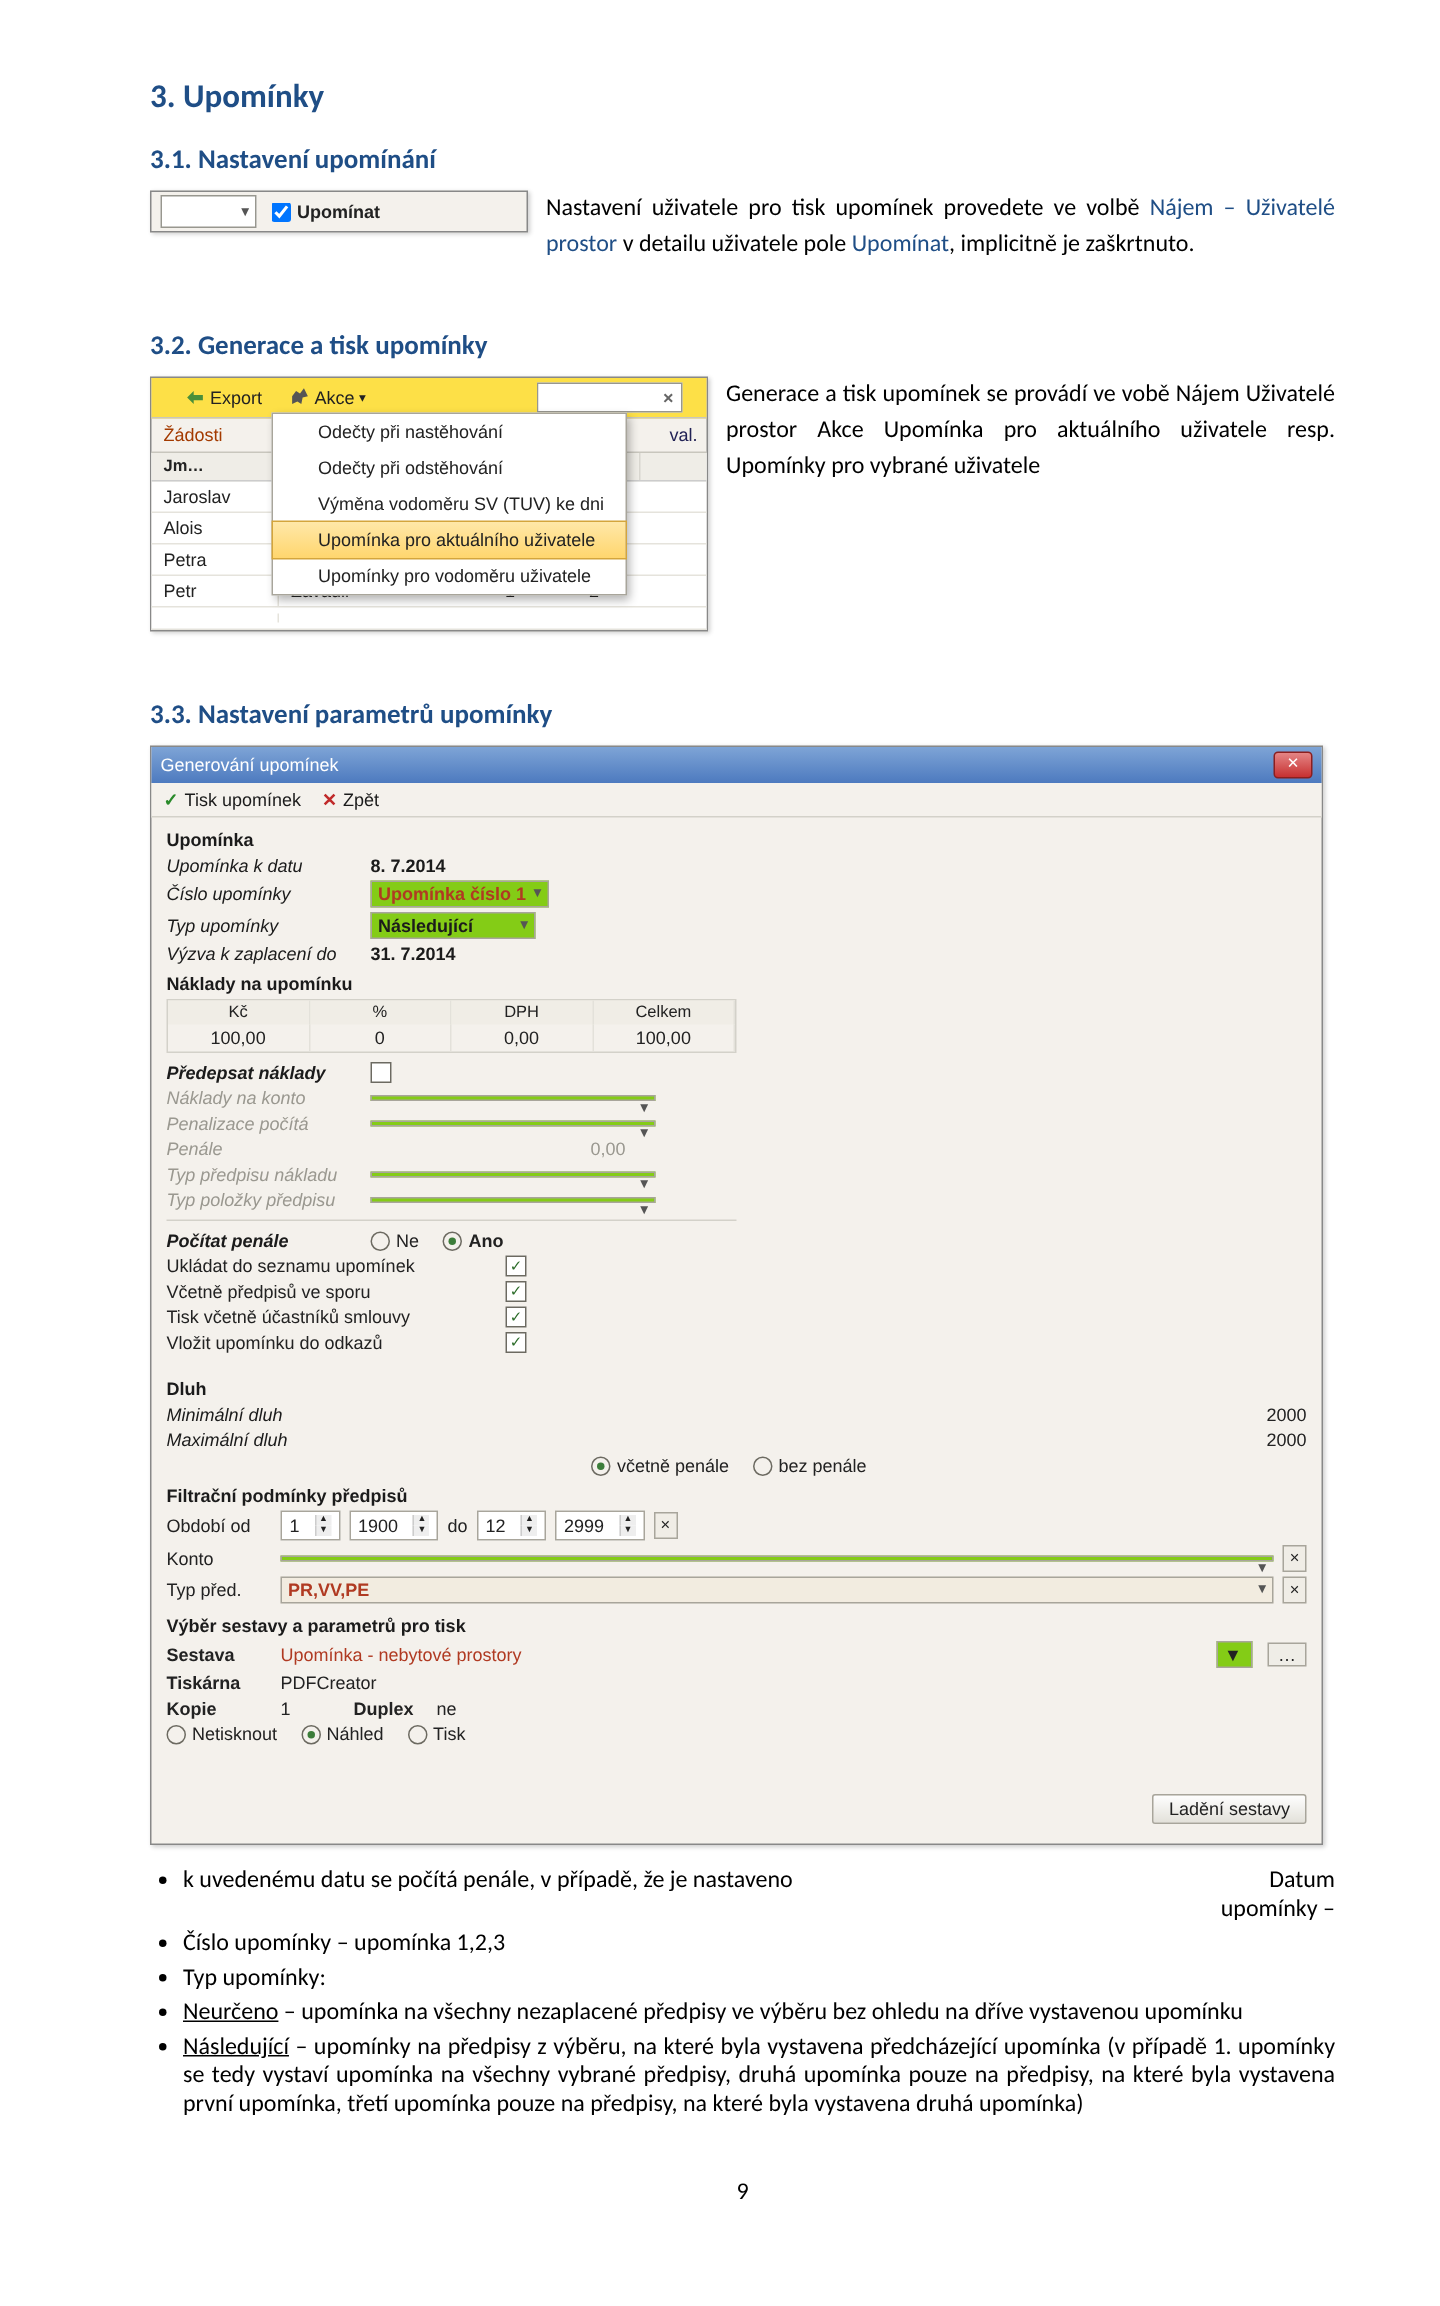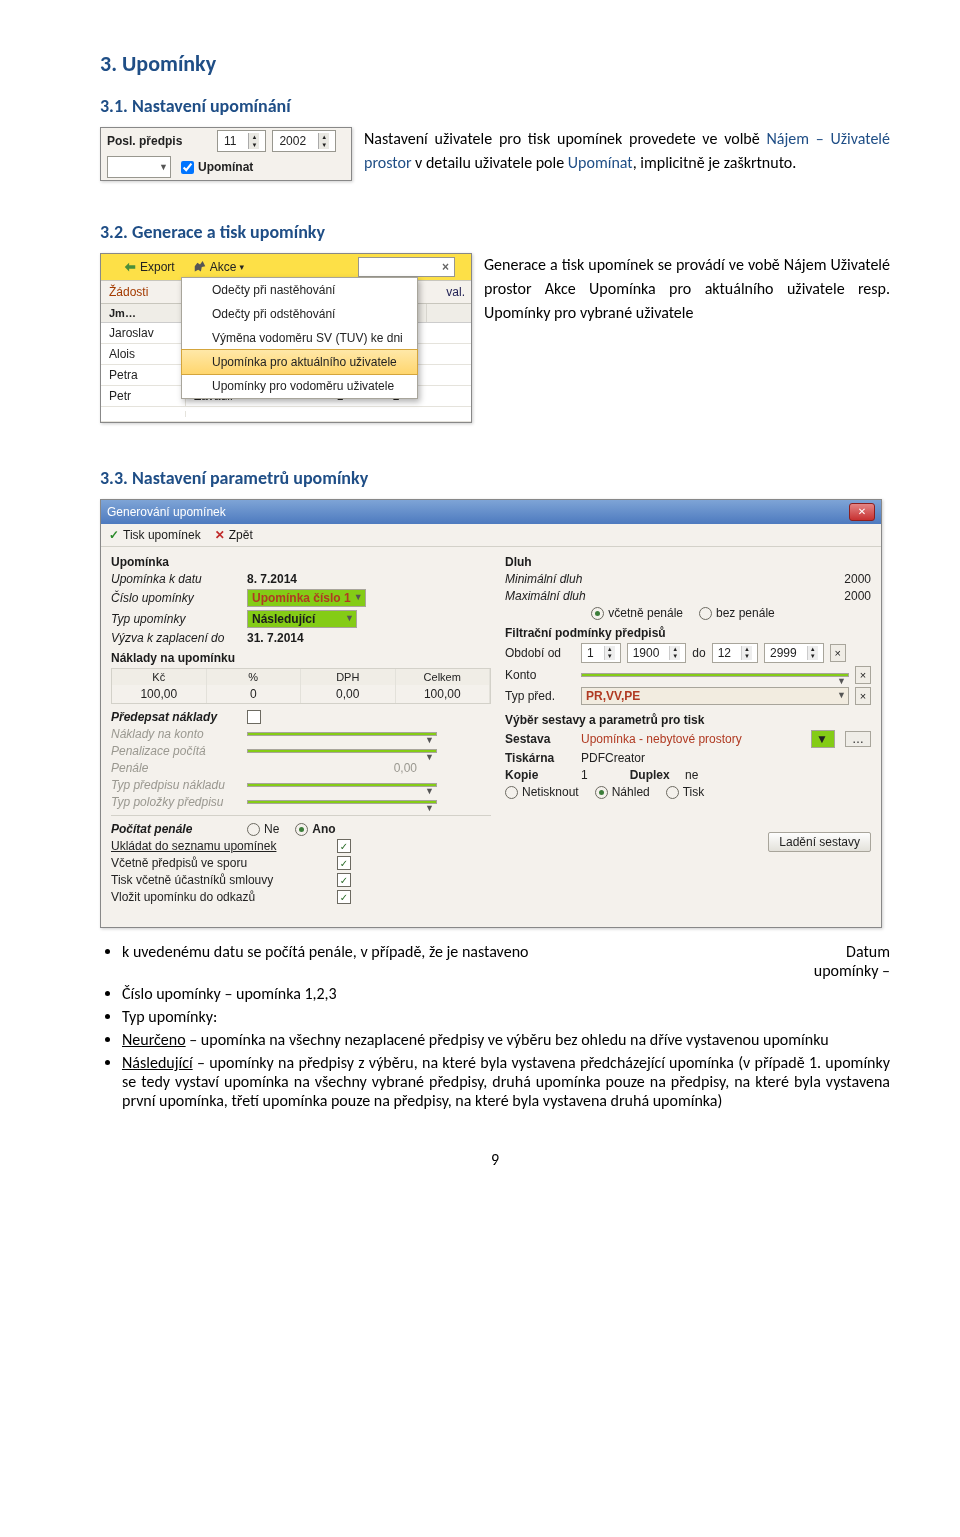--- a/index.html
+++ b/index.html
@@ -65,21 +65,21 @@
   .ss2 .menu .mi { display:flex; align-items:center; padding:5px 10px 5px 30px; font-size:12px;}
   .ss2 .menu .mi.hl { background:linear-gradient(#ffe8a8,#ffd66e); border:1px solid #d4a53c; margin:-1px; }
   .ss2-wrap { position:relative; }
   .ss2 .menu-anchor { position:relative; }
   
   .ss3 { width: 780px; font-size:12px; }
   .ss3 .titlebar { display:flex; align-items:center; background:linear-gradient(#7ea4d6,#4d7abf); color:#fff; padding:3px 6px; font-size:12px;}
   .ss3 .titlebar .closebtn { margin-left:auto; width:24px; height:16px; background:linear-gradient(#e48585,#c73131); border:1px solid #8b1f1f; border-radius:3px; text-align:center; color:#fff; font-size:10px; line-height:15px;}
   .ss3 .actions { display:flex; gap:14px; padding:4px 8px; border-bottom:1px solid #d3d1c9; background:#f4f1ec;}
   .ss3 .abtn { display:flex; align-items:center; gap:4px; color:#1b1b1b;}
-  .ss3 .body { display:flex; padding:8px 10px 20px 10px; gap:14px;}
+  .ss3 .body { display:flex; padding:8px 10px 10px 10px; gap:14px;flex-direction:column;}
   .ss3 .leftcol { width:380px;}
   .ss3 .rightcol { flex:1;}
   .ss3 .grphdr { font-weight:bold; color:#1b1b1b; margin-bottom:3px;}
   .ss3 .frow { display:flex; align-items:center; gap:6px; margin-bottom:3px; font-size:12px;}
   .ss3 .flabel { width:130px; color:#1b1b1b;font-style:italic;}
   .ss3 .flabel.dim { color:#9a9890;}
   .ss3 .fval { color:#1b1b1b;}
   .ss3 .fval.red { color:#b03a22;}
   .ss3 .combo-dn { border:1px solid #a8a59b; background:#84cc16; padding:1px 14px 1px 4px; position:relative; min-width:90px; font-size:12px;}
   .ss3 .combo-dn .arr { position:absolute; right:2px; top:2px; font-size:9px; color:#555;}
@@ -108,38 +108,20 @@
 
 <div class="h-blue h-sec">3. Upomínky</div>
 
 <div class="h-blue h-sub">3.1. Nastavení upomínání</div>
 
 <div class="columns" style="margin-bottom:26px;">
 
   <div class="screenshot">
     <div class="ss-box ss1">
       <div class="row">
-        <span class="cell-label">Posl. předpis</span>
-        <span class="spin">
-          <span>11</span>
-          <span class="btns">
-              <div>▲</div>
-              <div>▼</div>
-            </span>
-        </span>
-        <span style="width:6px"></span>
-        <span class="spin">
-          <span>2002</span>
-          <span class="btns">
-              <div>▲</div>
-              <div>▼</div>
-            </span>
-        </span>
-      </div>
-      <div class="row">
         <span class="combo">
             <span class="arrow">▼</span>
           </span>
         <span style="width:10px"></span>
         <input type="checkbox" checked="" style="">
         <span style="font-weight:bold">Upomínat</span>
       </div>
     </div>
   </div>
   <div class="col-text">
@@ -305,21 +287,21 @@
           <span class="radio">
               <span class="dot"></span>
               <span>Ne</span>
             </span>
           <span class="radio">
               <span class="dot on"></span>
               <span style="font-weight:bold">Ano</span>
             </span>
         </div>
         <div class="frow">
-            <span style="width:220px;text-decoration:underline;">Ukládat do seznamu upomínek</span>
+            <span style="width:220px;">Ukládat do seznamu upomínek</span>
             <span class="chk">✓</span>
           </div>
         <div class="frow">
             <span style="width:220px;">Včetně předpisů ve sporu</span>
             <span class="chk">✓</span>
           </div>
         <div class="frow">
             <span style="width:220px;">Tisk včetně účastníků smlouvy</span>
             <span class="chk">✓</span>
           </div>

